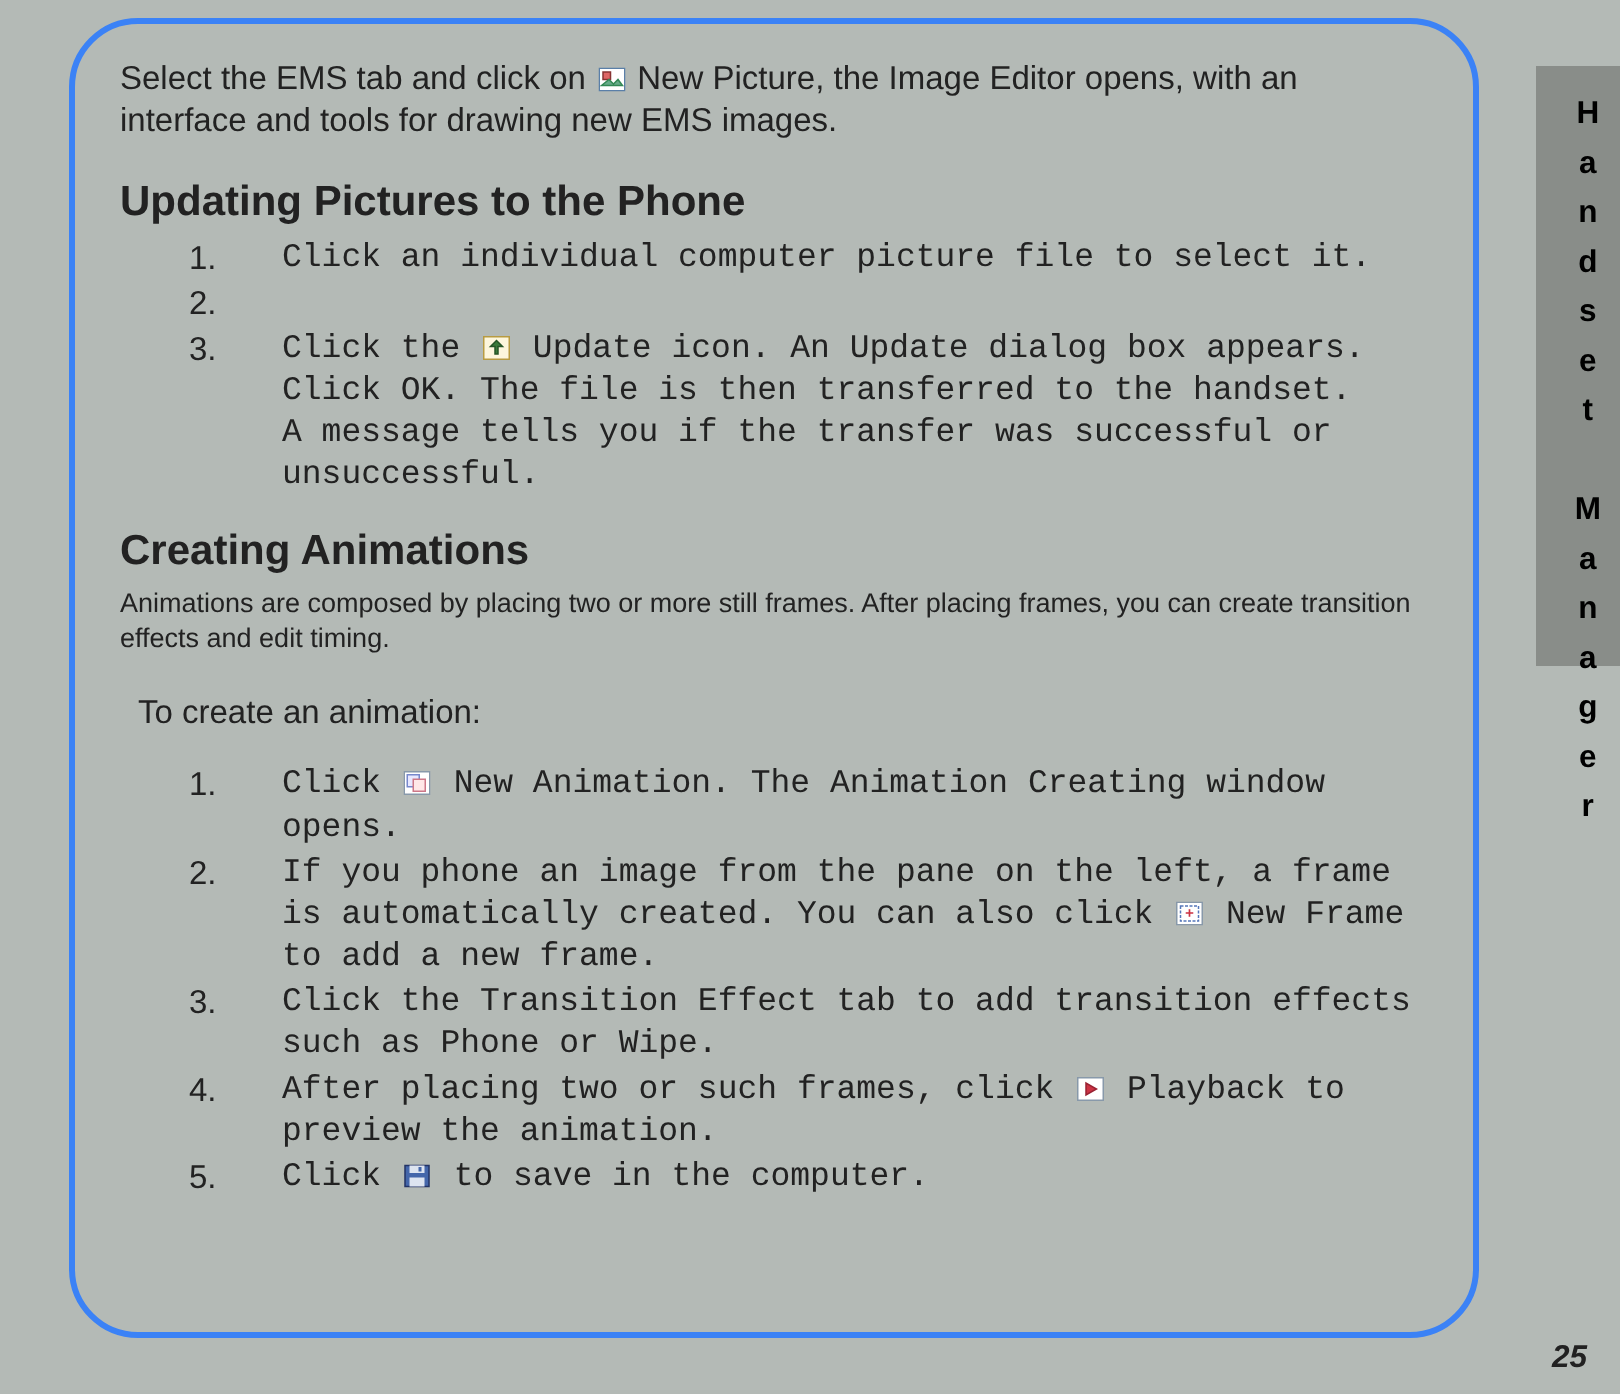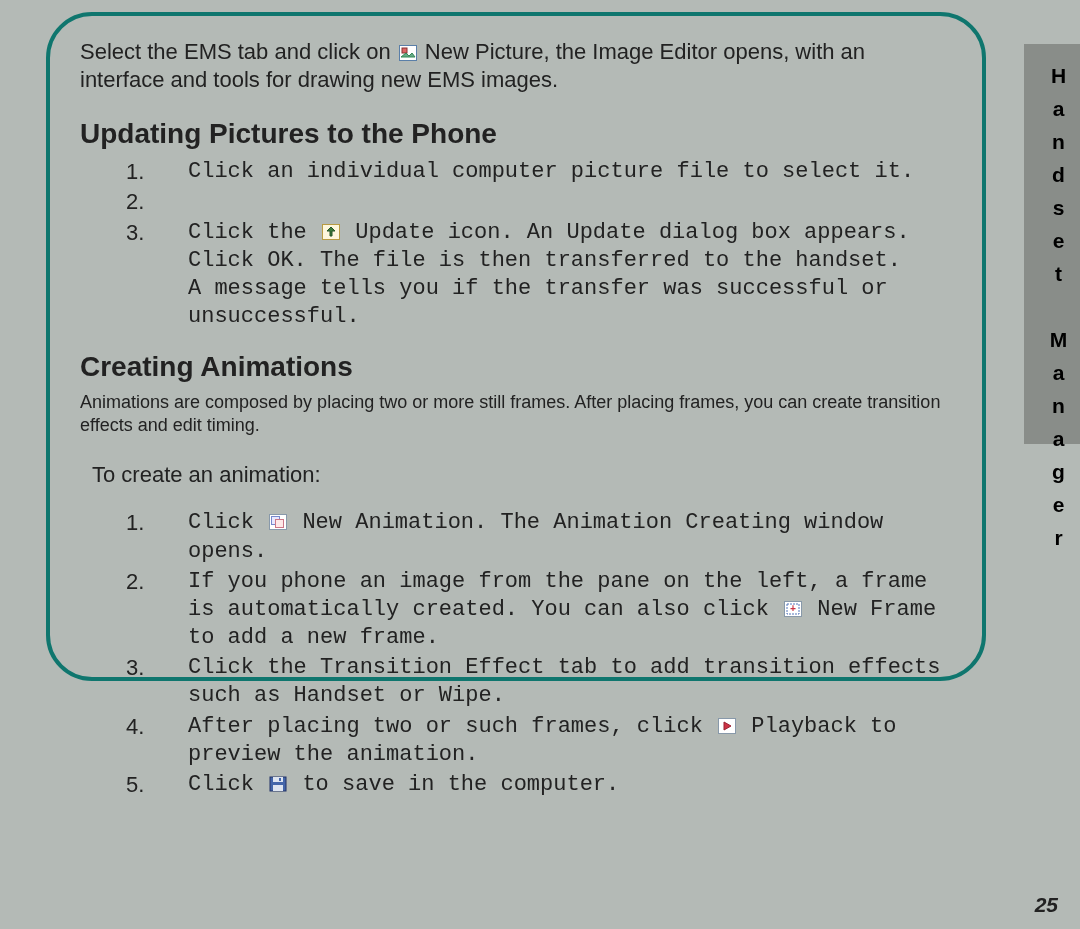--- a/index.html
+++ b/index.html
@@ -10,22 +10,22 @@
       font-family: Arial, Helvetica, sans-serif;
       color: #222;
       position: relative;
       overflow: hidden;
     }
     .page-frame {
       position: absolute;
       left: 46px;
       top: 12px;
       width: 940px;
-      height: 669px;
-      border: 4px solid #0f766e;
+      height: 880px;
+      border: 4px solid #3b82f6;
       border-radius: 46px;
       padding: 22px 30px 22px 30px;
       background: transparent;
     }
     .side-tab {
       position: absolute;
       right: 0;
       top: 44px;
       width: 56px;
       height: 400px;
@@ -157,21 +157,21 @@
       <span class="txt">
         <span>If you phone an image from the pane on the left, a frame is automatically created. You can also click </span><span class="inline-icon"><svg viewBox="0 0 18 16">
               <rect x="0.5" y="0.5" width="17" height="15" fill="#fff" stroke="#8899aa"></rect>
               <rect x="3" y="3" width="12" height="10" fill="none" stroke="#5577bb" stroke-dasharray="2 1"></rect>
               <text x="9" y="11" text-anchor="middle" font-size="10" fill="#cc3344" font-weight="bold">+</text>
             </svg></span><span> New Frame to add a new frame.</span>
       </span>
     </li>
     <li>
       <span class="num">3.</span>
-      <span class="txt">Click the Transition Effect tab to add transition effects  such as Handset or Wipe.</span>
+      <span class="txt">Click the Transition Effect tab to add transition effects  such as Phone or Wipe.</span>
     </li>
     <li>
       <span class="num">4.</span>
       <span class="txt">
         <span>After placing two or such frames, click </span><span class="inline-icon"><svg viewBox="0 0 18 16">
               <rect x="0.5" y="0.5" width="17" height="15" fill="#fff" stroke="#8899aa"></rect>
               <polygon points="6,4 6,12 13,8" fill="#cc3344" stroke="#992233"></polygon>
             </svg></span><span> Playback to preview the animation.</span>
       </span>
     </li>

